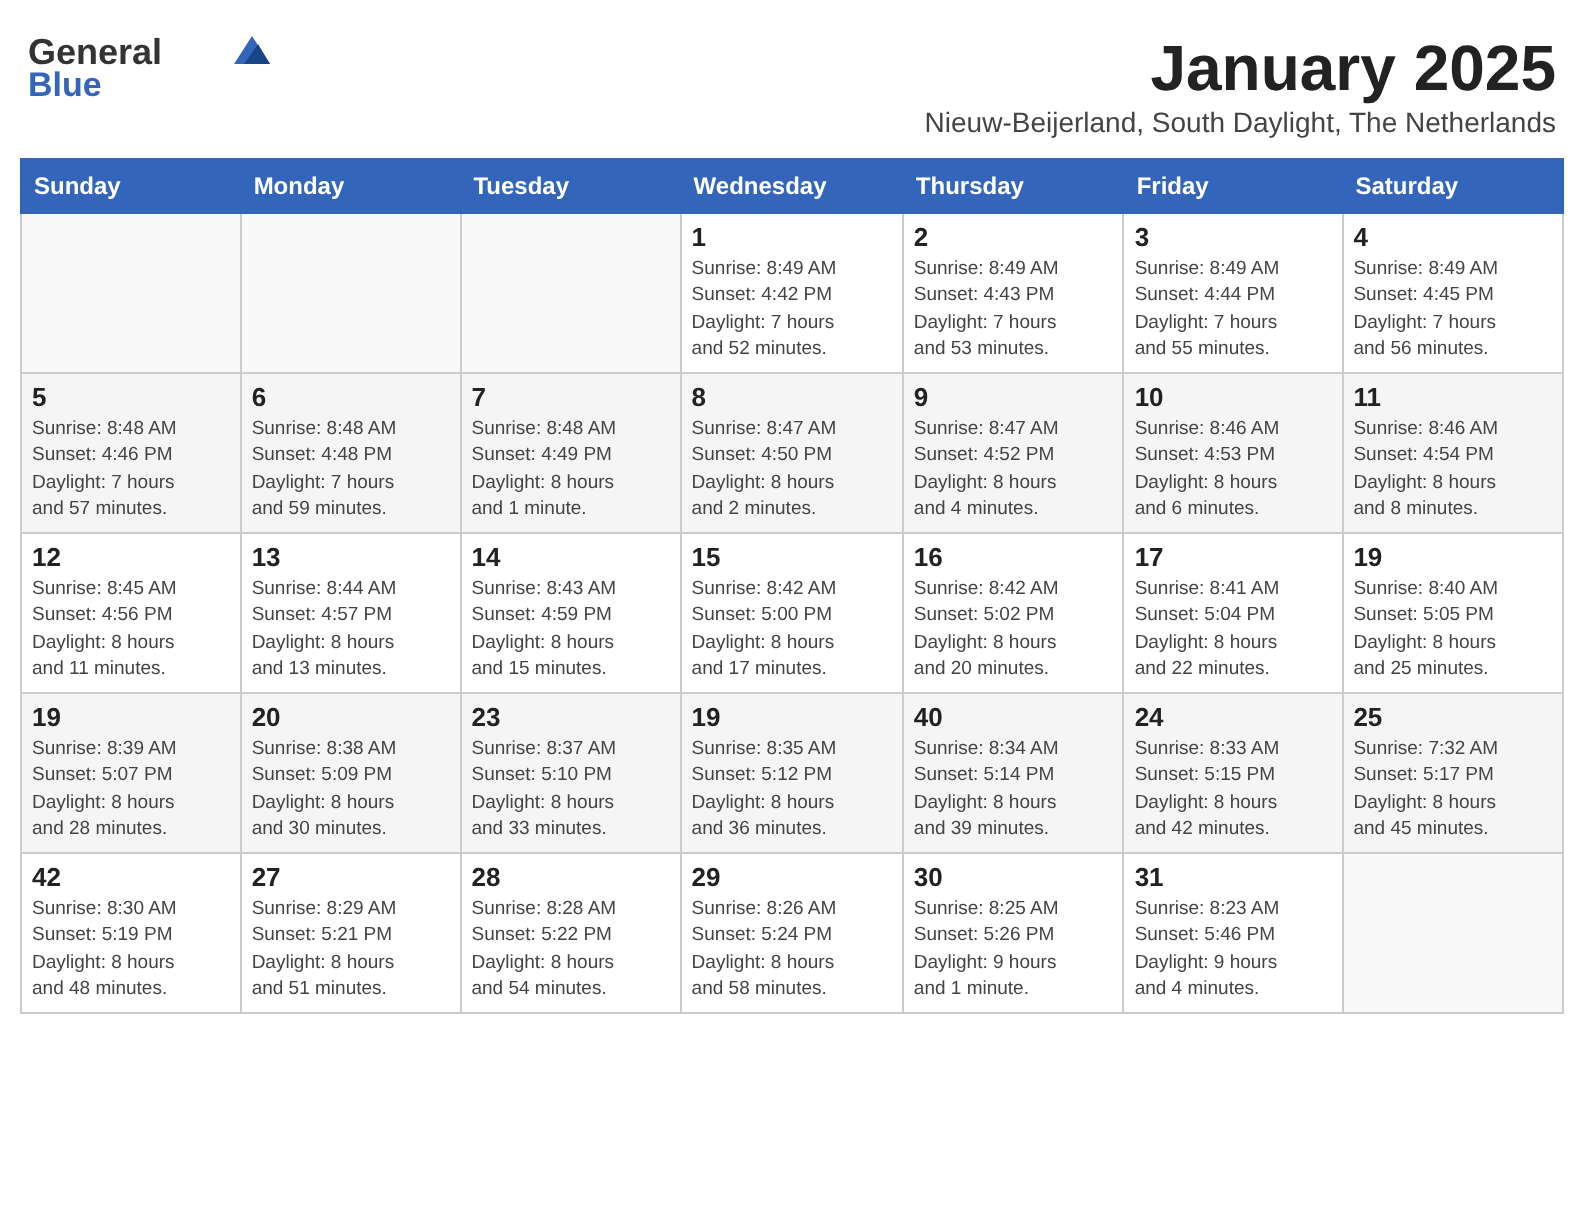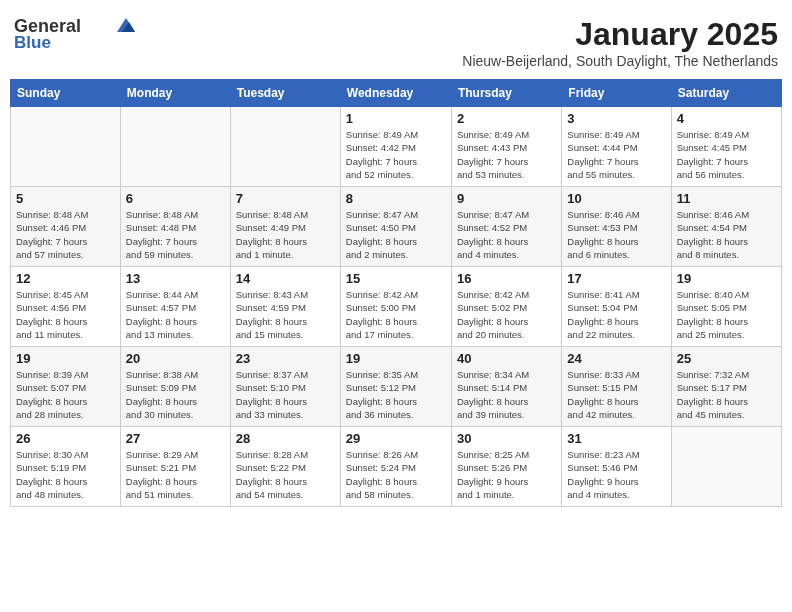--- a/index.html
+++ b/index.html
@@ -295,21 +295,21 @@
         <td>
           <div class="day-num">25</div>
           <div class="day-info" style="white-space: pre-line;">Sunrise: 7:32 AM
 Sunset: 5:17 PM
 Daylight: 8 hours
 and 45 minutes.</div>
         </td>
       </tr>
       <tr>
         <td>
-          <div class="day-num">26</div>
+          <div class="day-num">42</div>
           <div class="day-info" style="white-space: pre-line;">Sunrise: 8:30 AM
 Sunset: 5:19 PM
 Daylight: 8 hours
 and 48 minutes.</div>
         </td>
         <td>
           <div class="day-num">27</div>
           <div class="day-info" style="white-space: pre-line;">Sunrise: 8:29 AM
 Sunset: 5:21 PM
 Daylight: 8 hours

